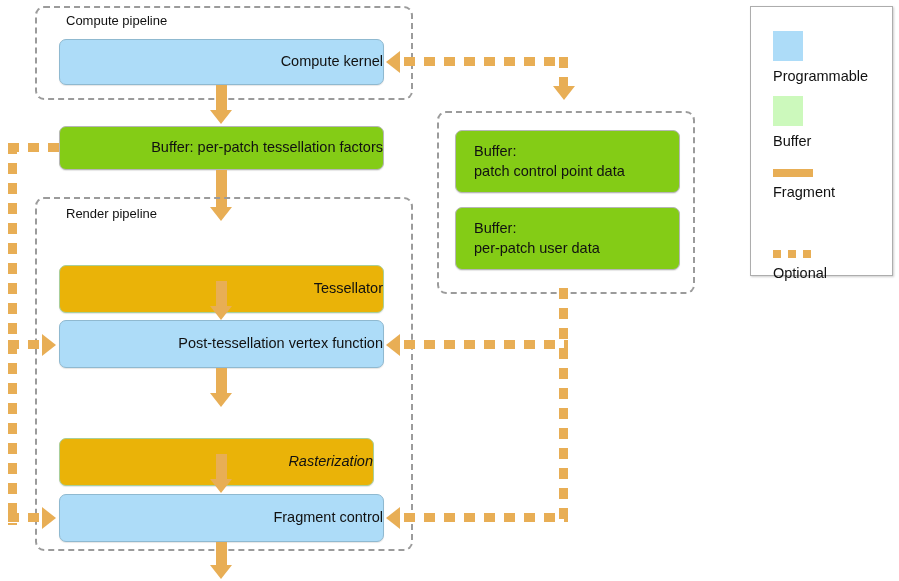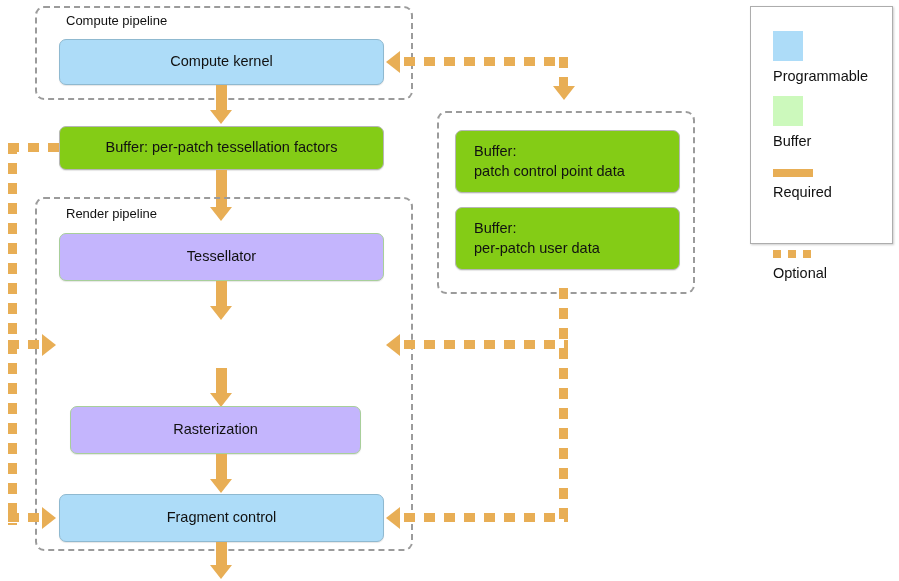--- a/index.html
+++ b/index.html
@@ -36,29 +36,29 @@
   }
 
   
   .node {
     position: absolute;
     box-sizing: border-box;
     border-radius: 7px;
     border: 1px solid #9aa0a6;
     display: flex;
     align-items: center;
-    justify-content: center;
+    justify-content: flex-end;
     font-size: 14.5px;
     color: #111111;
     line-height: 1.35;
     text-align: center;
     box-shadow: 0 1px 1px rgba(0,0,0,0.10);
   }
   .node.prog { background: #ADDCF8; border-color: #8fb9d0; }
-  .node.fixed { background: #c4b5fd; border-color: #a8cf9a; }
+  .node.fixed { background: #eab308; border-color: #a8cf9a; margin-top: 32px; }
   .node.buffer { background: #84cc16; border-color: #b6b6b6; }
   .node.left-text {
     justify-content: flex-start;
     text-align: left;
     padding-left: 18px;
     white-space: pre-line;
     align-items: center;
   }
 
   
@@ -109,21 +109,21 @@
     border-right: 11px solid transparent;
     border-top: 14px solid #E8AE55;
   }
 
   
   #legend {
     position: absolute;
     left: 750px;
     top: 6px;
     width: 143px;
-    height: 238px;
+    height: 270px;
     box-sizing: border-box;
     border: 1px solid #adadad;
     background: #ffffff;
     box-shadow: 1px 1px 2px rgba(0,0,0,0.20);
   }
   .legend-row { position: absolute; left: 22px; }
   .legend-swatch {
     width: 30px; height: 30px;
   }
   .legend-swatch.blue { background: #ADDCF8; }
@@ -168,25 +168,28 @@
   <div class="group" style="left:35px; top:197px; width:378px; height:354px;"></div>
   <div class="group-label" style="left:66px; top:207px;">Render pipeline</div>
 
   <div class="node fixed" style="left:59px; top:233px; width:325px; height:48px;">
     <span>Tessellator</span>
   </div>
 
   <div class="req-v" style="left:216px; top:281px; height:27px;"></div>
   <div class="arrowhead-down" style="left:210px; top:306px;"></div>
 
+  <div class="node prog" style="left:59px; top:320px; width:325px; height:48px;">
+    <span>Post-tessellation vertex function</span>
+  </div>
 
   <div class="req-v" style="left:216px; top:368px; height:27px;"></div>
   <div class="arrowhead-down" style="left:210px; top:393px;"></div>
 
-  <div class="node fixed" style="left:70px; top:406px; width:291px; height:48px;">
+  <div class="node fixed" style="left:59px; top:406px; width:315px; height:48px;font-style:italic;">
     <span>Rasterization</span>
   </div>
 
   <div class="req-v" style="left:216px; top:454px; height:27px;"></div>
   <div class="arrowhead-down" style="left:210px; top:479px;"></div>
 
   <div class="node prog" style="left:59px; top:494px; width:325px; height:48px;">
     <span>Fragment control</span>
   </div>
 
@@ -234,21 +237,21 @@
       <div class="legend-text">Programmable</div>
     </div>
 
     <div class="legend-row" style="top:89px;">
       <div class="legend-swatch green"></div>
       <div class="legend-text">Buffer</div>
     </div>
 
     <div class="legend-row" style="top:162px;">
       <div class="legend-line-solid"></div>
-      <div class="legend-text">Required</div>
+      <div class="legend-text">Fragment</div>
     </div>
 
     <div class="legend-row" style="top:243px;">
       <div class="legend-line-dotted"></div>
       <div class="legend-text">Optional</div>
     </div>
 
   </div>
 
 </div>

